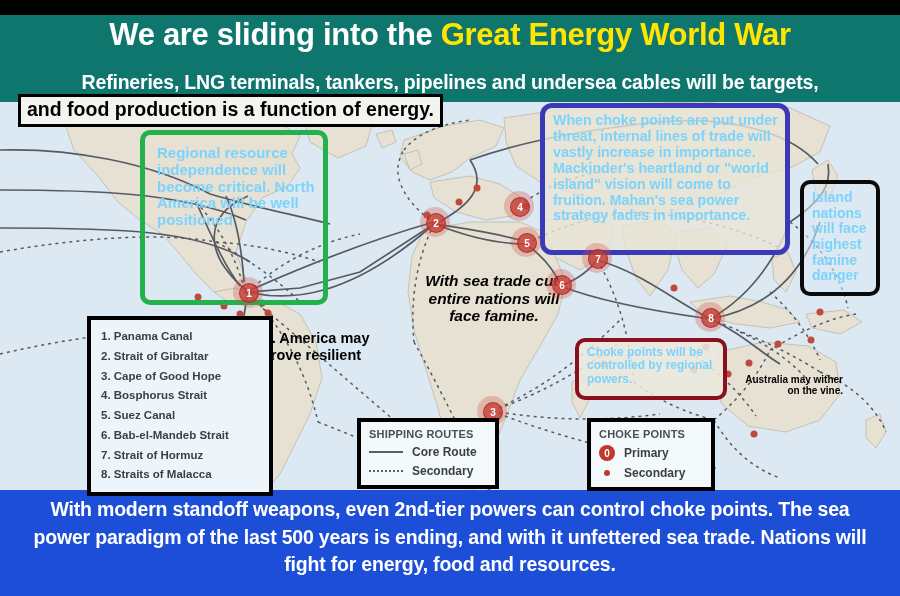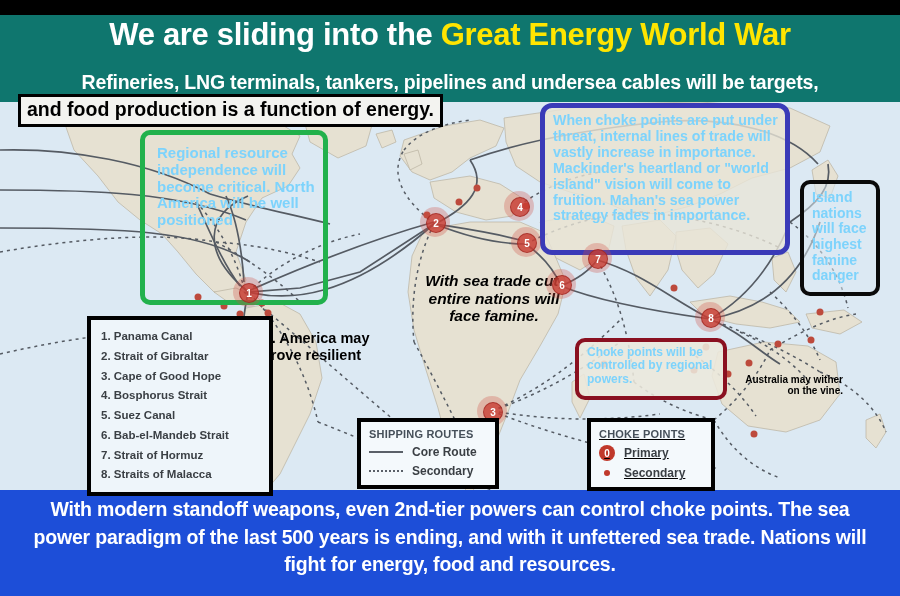--- a/index.html
+++ b/index.html
@@ -41,21 +41,21 @@
   .listbox li{list-style:none;font-size:11.5px;color:#3a3f44;font-weight:bold;
               line-height:1.72;white-space:nowrap;}
   .listbox ul{margin:0;padding:0;}
 
   
   .legend{position:absolute;background:#f4f9fc;border:4px solid #000;z-index:25;}
   .legend .lg-title{font-size:11px;color:#46505a;font-weight:bold;letter-spacing:0.2px;}
   .legend .lg-row{display:flex;align-items:center;margin-top:5px;}
   .legend .lg-lab{font-size:12px;color:#3a3f44;font-weight:bold;}
   #legend-routes{left:357px;top:418px;width:118px;padding:6px 8px 7px 8px;}
-  #legend-choke{left:587px;top:418px;width:104px;padding:6px 8px 7px 8px;text-decoration:underline;}
+  #legend-choke{left:587px;top:418px;width:104px;padding:6px 8px 7px 8px;}
   .swatch-core{width:34px;height:0;border-top:2px solid #5a6068;margin-right:9px;}
   .swatch-sec{width:34px;height:0;border-top:2px dotted #5a6068;margin-right:9px;}
   .swatch-prim{width:16px;height:16px;border-radius:50%;background:#c0392b;
                color:#fff;font-size:10px;font-weight:bold;display:flex;
                align-items:center;justify-content:center;margin-right:9px;}
   .swatch-secdot{width:16px;margin-right:9px;display:flex;justify-content:center;}
   .swatch-secdot i{display:block;width:6px;height:6px;border-radius:50%;
                    background:#c0392b;font-style:normal;}
 
   

